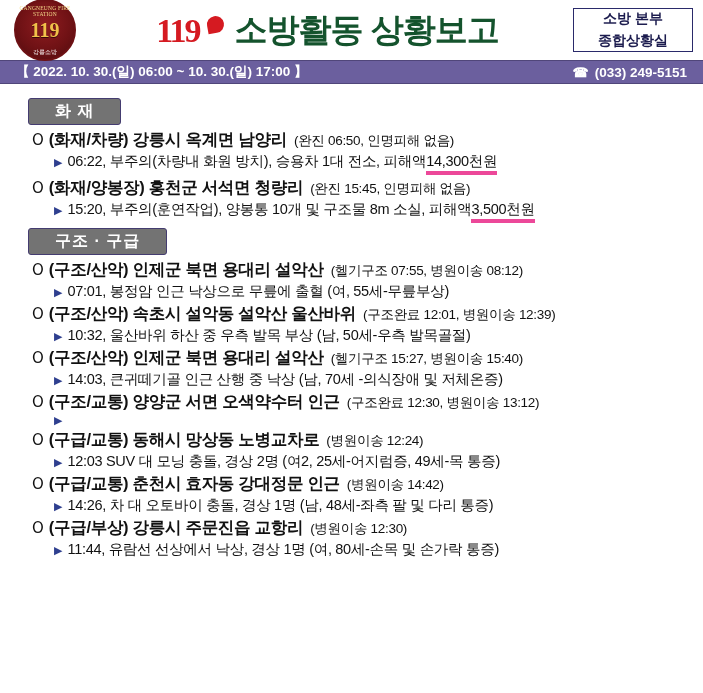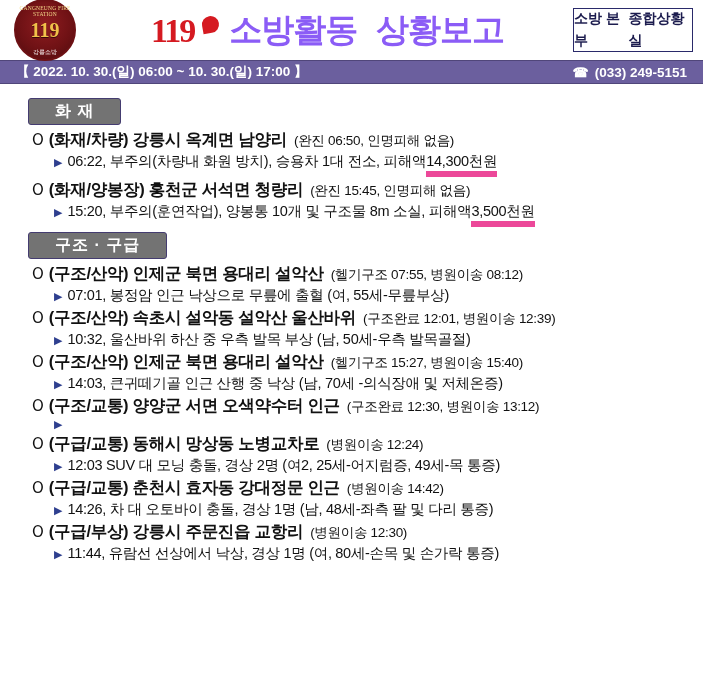--- a/index.html
+++ b/index.html
@@ -96,30 +96,30 @@
     background: #d51a21;
     border-radius: 50% 50% 50% 0;
     transform: rotate(-10deg);
     margin-left: -2px;
     position: relative;
     top: -6px;
   }
   .title-main {
     font-size: 33px;
     font-weight: bold;
-    color: #8b5cf6;
+    color: #14532d;
     letter-spacing: -1px;
-    font-family: Liberation Mono, monospace;
+    font-family: Liberation Sans, sans-serif;
   }
   .header-right {
     flex: 0 0 120px;
     border: 1.5px solid #2a2a6a;
     margin: 8px 2px 8px 0;
     display: flex;
-    flex-direction: row;
+    flex-direction: column;
     align-items: center;
     justify-content: center;
     font-size: 14px;
     font-weight: bold;
     color: #1c1c4e;
     line-height: 1.55;
     box-sizing: border-box;
   }
 
   
@@ -198,21 +198,21 @@
     color: #2e3f8f;
     font-size: 11px;
     margin-right: 5px;
     font-family: "DejaVu Sans", sans-serif;
   }
   .sub-text {
     font-size: 14.5px;
     letter-spacing: -0.3px;
   }
   .underline {
-    border-bottom: 6px solid #ec4899;
+    border-bottom: 4px solid #ec4899;
   }
 </style>
 </head>
 <body>
 
 <div class="header">
   <div class="emblem">
     <div class="emblem-circle">
       <div class="emblem-top-text">GANGNEUNG FIRE STATION</div>
       <div class="emblem-119">119</div>

